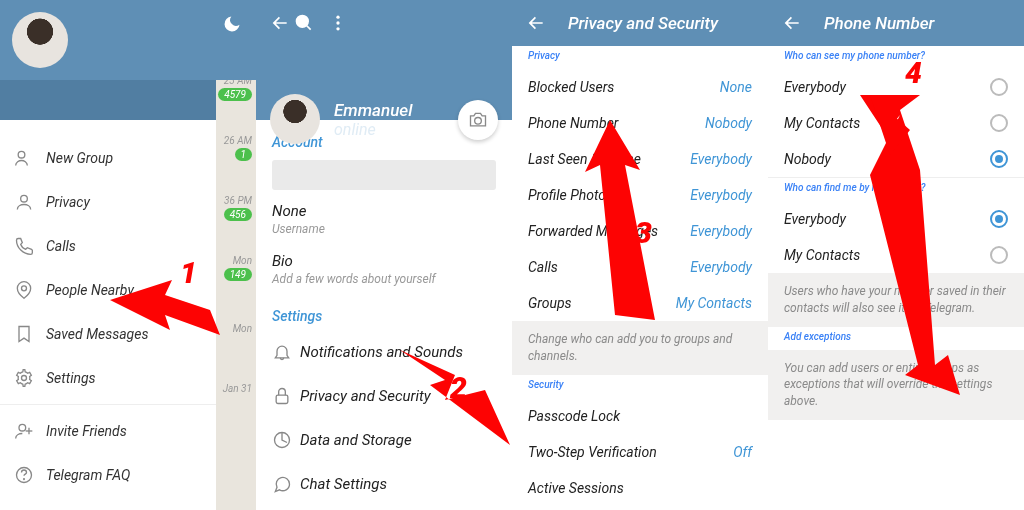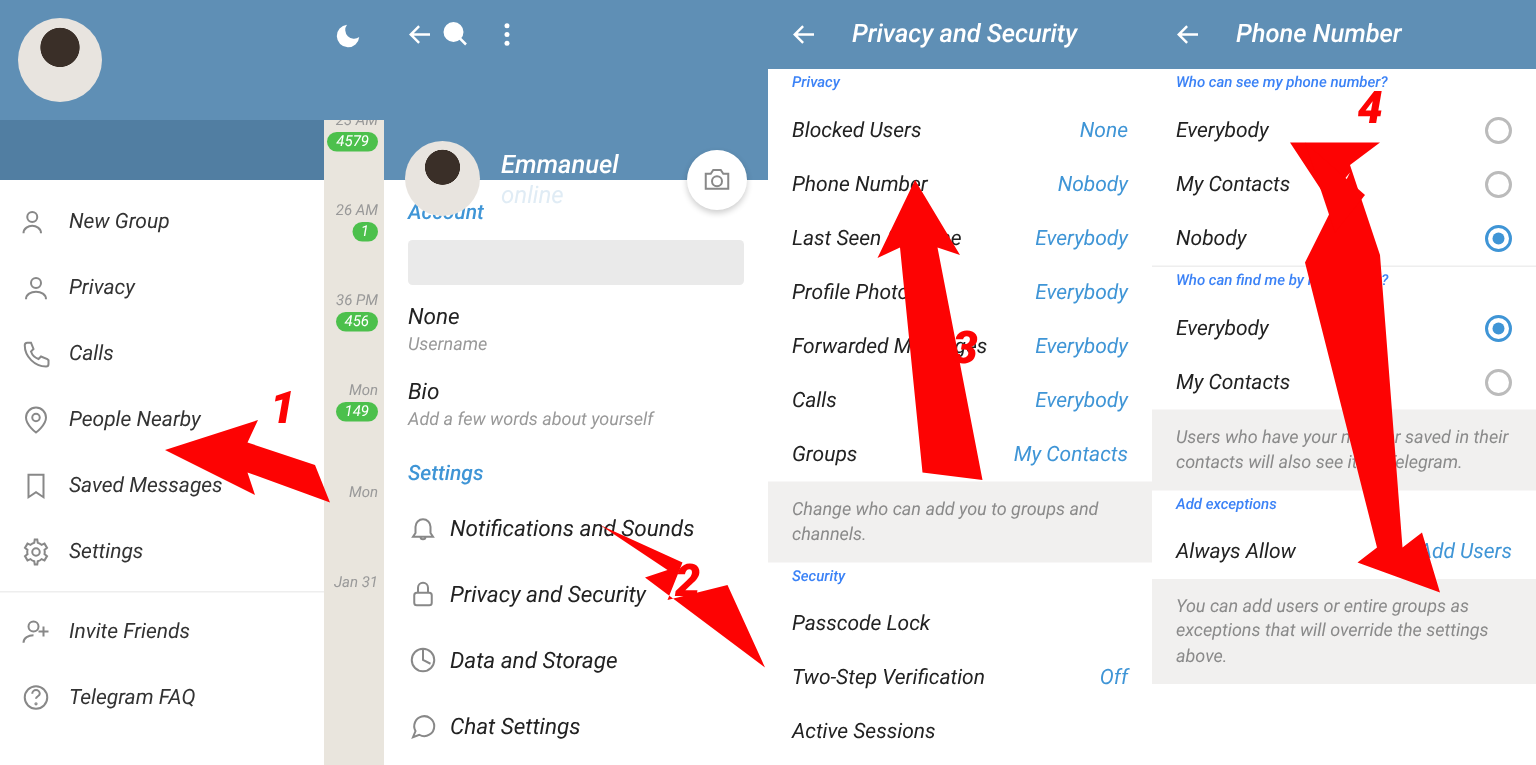--- a/index.html
+++ b/index.html
@@ -14,21 +14,21 @@
   .header-bar .title { font-size: 17px; font-weight: 500; margin-left: 20px; }
   .icon-btn { width: 24px; height: 24px; display: inline-flex; align-items: center; justify-content: center; cursor: pointer; }
   .icon-btn svg { width: 20px; height: 20px; fill: #fff; }
 
   
   .p1-top { height: 80px; background: #5f8fb5; display: flex; align-items: flex-start; justify-content: space-between; padding: 12px 12px 0 12px; position: relative; }
   .avatar { width: 50px; height: 50px; border-radius: 50%; background: radial-gradient(circle at 50% 35%, #3a2f28 0%, #3a2f28 28%, #e8e4df 29%, #e8e4df 100%); }
   .avatar-lg { width: 56px; height: 56px; }
   .moon { color: #fff; }
   .p1-strip { background: #517ea2; height: 40px; display:flex; align-items:center; justify-content:flex-end; padding-right:14px; }
-  .menu-list { padding-top: 6px; }
+  .menu-list { padding-top: 16px; }
   .menu-item { display: flex; align-items: center; height: 44px; padding: 0 14px; cursor: pointer; font-size: 14px; color: #333; }
   .menu-item .mi-icon { width: 32px; display: flex; }
   .menu-item .mi-icon svg { width: 20px; height: 20px; fill: none; stroke: #888; stroke-width: 1.6; }
   .divider { height: 1px; background: #eee; margin: 4px 0; }
   .bg-chat { position: absolute; right: 0; top: 58px; width: 40px; height: 464px; background: #e9e5dd; font-size:10px; }
   .bg-row { height: 60px; display:flex; flex-direction:column; align-items:flex-end; justify-content:center; padding-right:4px; color:#999; }
   .badge { background:#4cc04c; color:#fff; border-radius:10px; padding:1px 6px; font-size:10px; margin-top:2px; }
 
   
   .p2-header { height: 120px; background: #5f8fb5; position: relative; }
@@ -352,24 +352,20 @@
   <div class="radio-row">
       <span>Everybody</span>
       <span class="radio sel"></span>
     </div>
   <div class="radio-row">
       <span>My Contacts</span>
       <span class="radio"></span>
     </div>
   <div class="hint">Users who have your number saved in their contacts will also see it on Telegram.</div>
   <div class="sec-h">Add exceptions</div>
-  <div class="kv">
-      <span class="k">Always Allow</span>
-      <span class="v">Add Users</span>
-    </div>
   <div class="hint">You can add users or entire groups as exceptions that will override the settings above.</div>
 </div>
 
 <svg class="arrow" style="left:100px; top:260px; width:130px; height:90px">
   <polygon points="10,40 70,70 65,55 120,75 110,50 65,35 72,20" fill="#fd0303"></polygon>
 </svg>
 <span class="arrow" style="left:180px; top:255px"><span class="num" style="position:static">1</span></span>
 
 <svg class="arrow" style="left:390px; top:340px; width:130px; height:120px">
   <polygon points="10,10 55,40 40,45 120,105 95,50 55,60 65,35" fill="#fd0303"></polygon>

